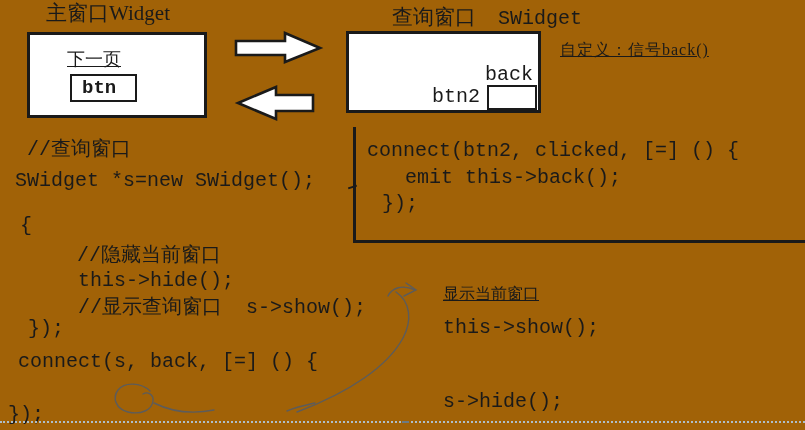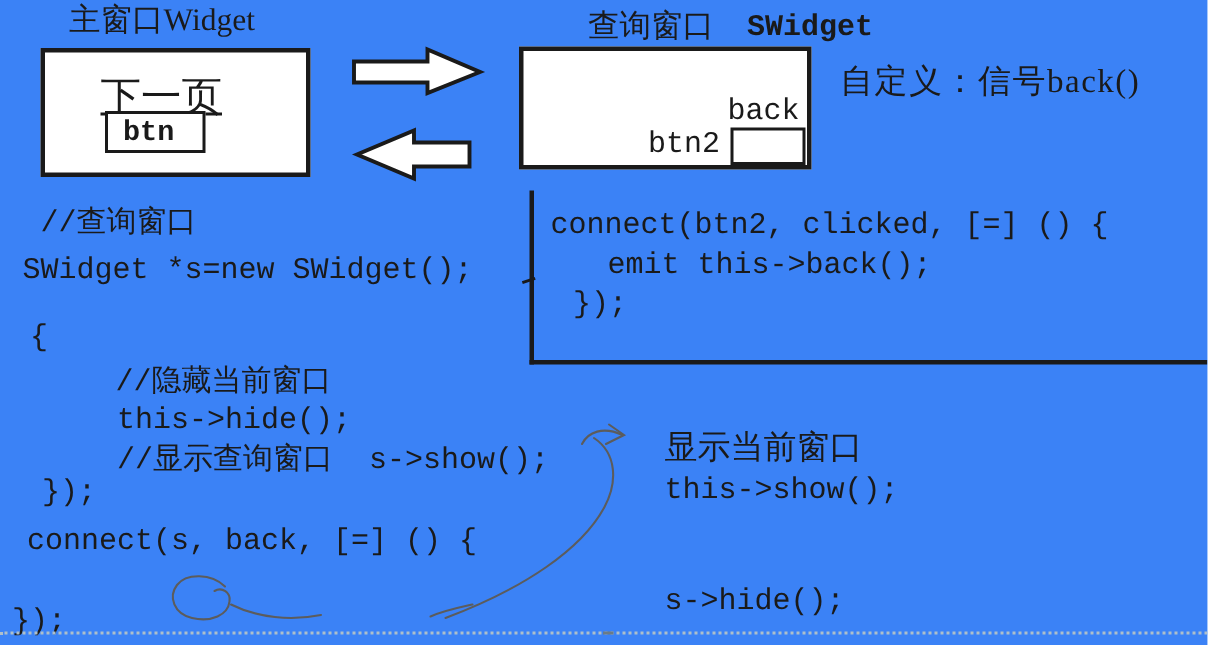--- a/index.html
+++ b/index.html
@@ -4,52 +4,52 @@
 <style>
   :root{
     --ink:#1a1a1a;
     --sketch:#5c5c5c;
     --dotted-rule:#aebfca;
   }
   html,body{margin:0;padding:0;background:#ffffff;}
   #stage{
     position:relative;
     width:805px;height:430px;
-    background:#3b82f6;
+    background:#a16207;
     overflow:hidden;
     font-family:"Liberation Serif","DejaVu Serif",serif;
     color:var(--ink);
   }
   .abs{position:absolute;line-height:1.05;white-space:pre;}
   .t-cjk{font-family:"Liberation Serif","DejaVu Serif",serif;}
   .t-code{font-family:"Liberation Mono","DejaVu Sans Mono",monospace;}
   .fs20{font-size:20px;}
   .fs21{font-size:21px;}
-  .fs22{font-size:22px;}
-  .fs23{font-size:27px;text-decoration:underline;}
+  .fs22{font-size:16px;text-decoration:underline;}
+  .fs23{font-size:18px;text-decoration:underline;}
   .box{position:absolute;border:3px solid var(--ink);background:#ffffff;box-sizing:border-box;}
   .box-thin{position:absolute;border:2px solid var(--ink);background:#ffffff;box-sizing:border-box;}
   .rule{position:absolute;background:var(--ink);}
   svg.overlay{position:absolute;left:0;top:0;pointer-events:none;}
   .dotted{position:absolute;left:0;top:421px;width:805px;height:0;border-top:2px dotted var(--dotted-rule);}
   .dash-dark{position:absolute;left:402px;top:421px;width:7px;height:2px;background:#6b7b86;}
 </style>
 </head>
 <body>
 
 <div id="stage">
 
   <div class="abs t-cjk fs21" style="left:46px;top:2px;">主窗口Widget</div>
   <div class="box" style="left:27px;top:32px;width:180px;height:86px;"></div>
   <div class="abs t-cjk fs23" style="left:67px;top:50px;">下一页</div>
   <div class="box-thin" style="left:70px;top:74px;width:67px;height:28px;"></div>
   <div class="abs t-code" style="left:82px;top:79px;font-size:19px;font-weight:bold;">btn</div>
 
   <div class="abs t-cjk fs21" style="left:392px;top:6px;">查询窗口</div>
-  <div class="abs t-code fs20" style="left:498px;top:8px;font-weight:bold;">SWidget</div>
+  <div class="abs t-code fs20" style="left:498px;top:8px;">SWidget</div>
   <div class="box" style="left:346px;top:31px;width:195px;height:82px;"></div>
   <div class="abs t-code fs20" style="left:485px;top:64px;">back</div>
   <div class="abs t-code fs20" style="left:432px;top:86px;">btn2</div>
   <div class="box-thin" style="left:487px;top:85px;width:50px;height:25px;"></div>
   <div class="abs t-cjk fs22" style="left:560px;top:42px;letter-spacing:1px;">自定义：信号back()</div>
 
   <div class="abs t-code fs20" style="left:27px;top:139px;">//查询窗口</div>
   <div class="abs t-code fs20" style="left:15px;top:170px;font-family:Liberation Mono, monospace;">SWidget *s=new SWidget();</div>
   <div class="abs t-code fs20" style="left:20px;top:215px;">{</div>
   <div class="abs t-code fs20" style="left:77px;top:245px;">//隐藏当前窗口</div>

